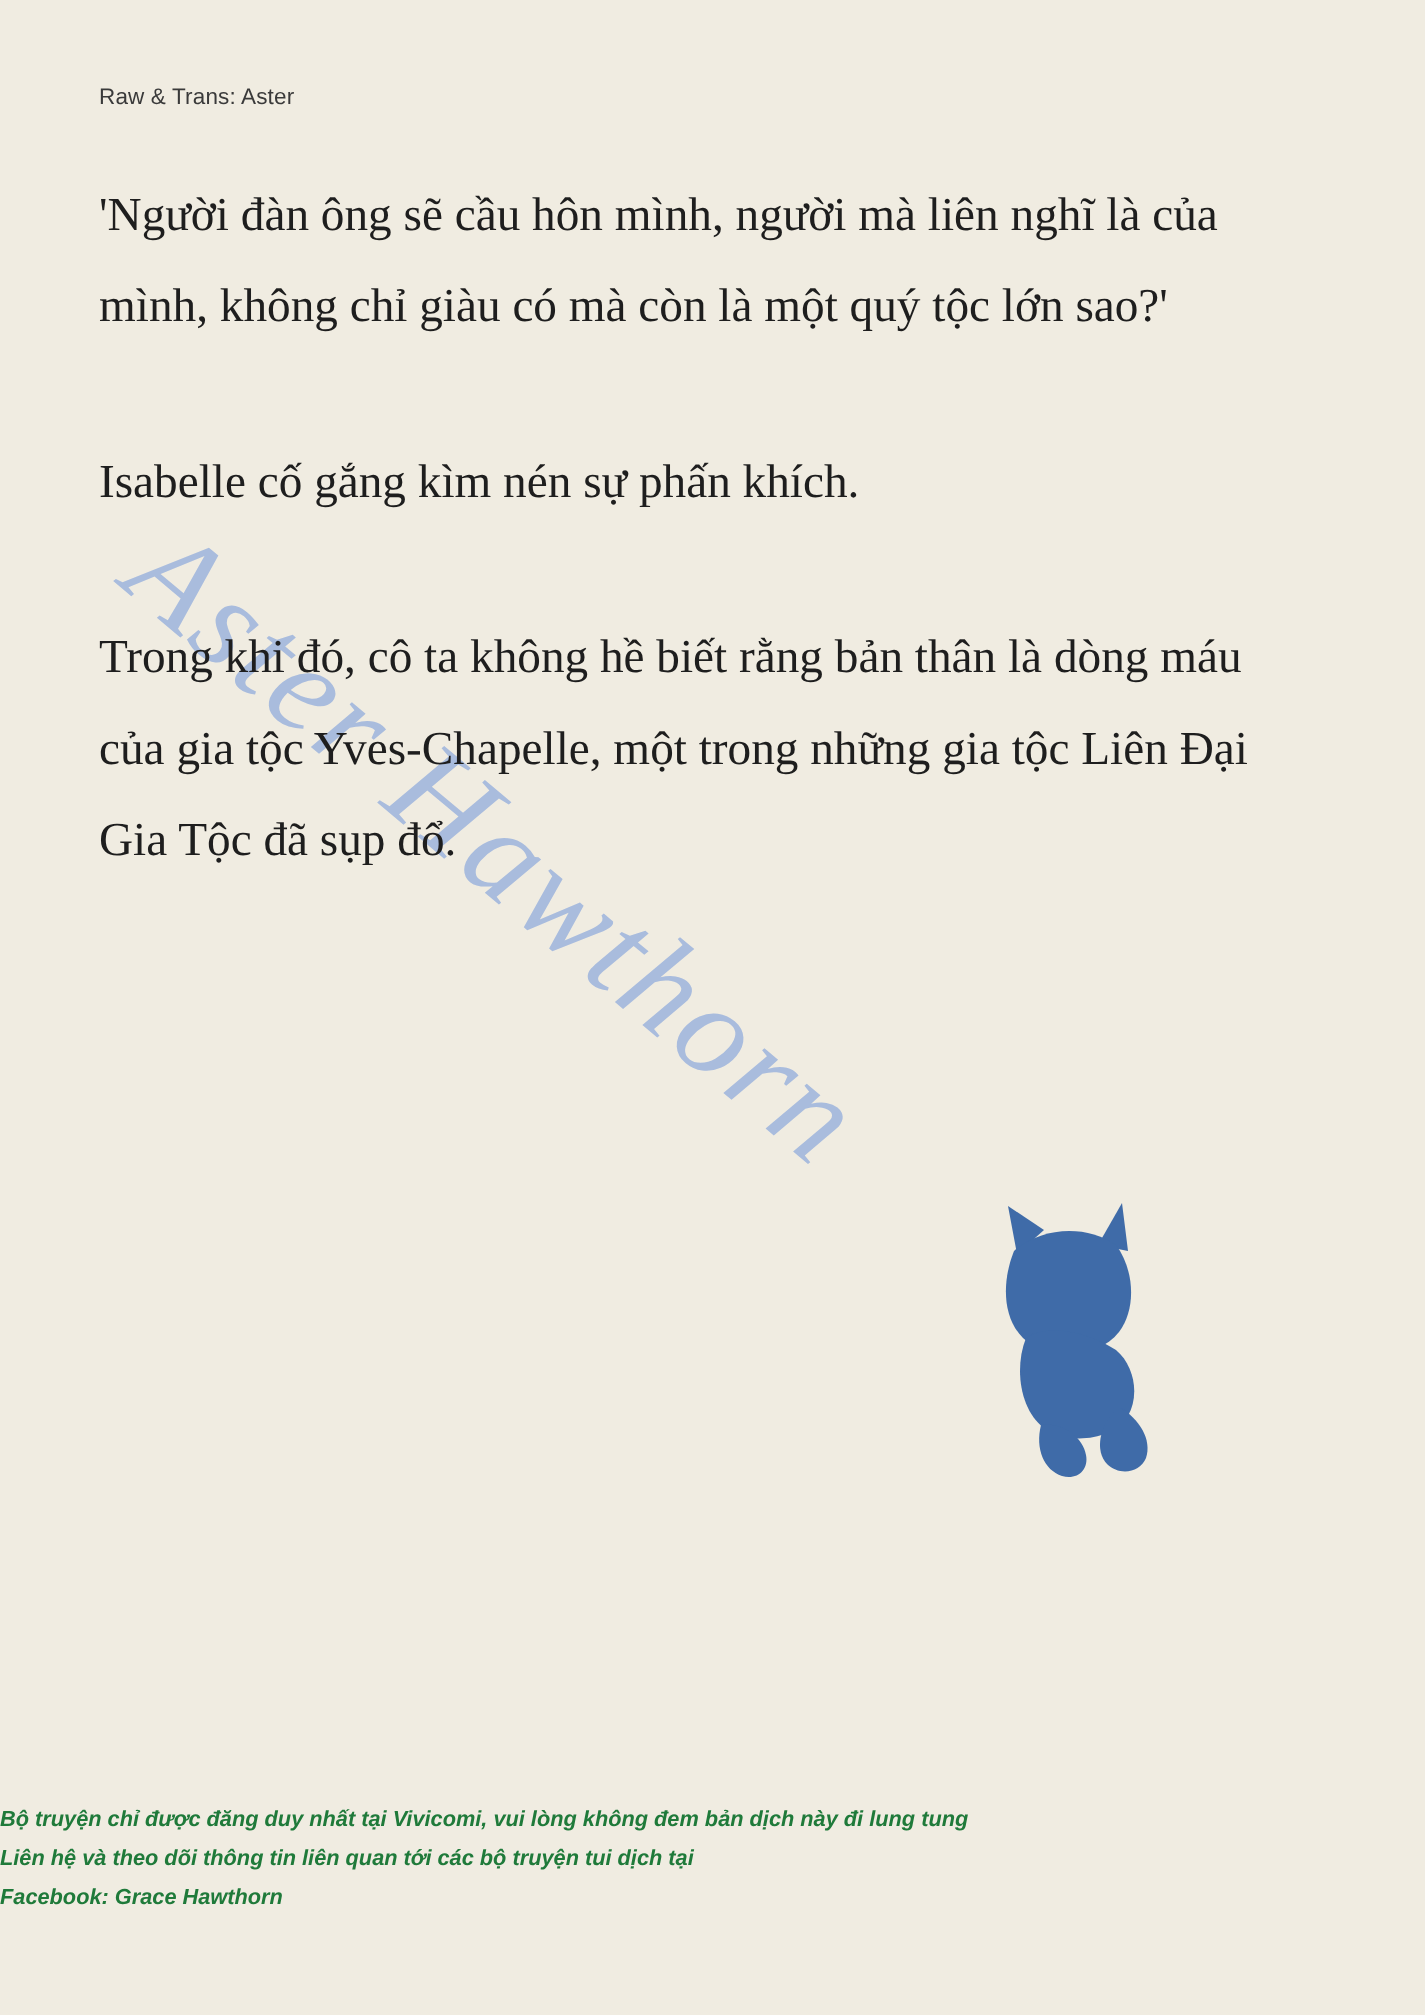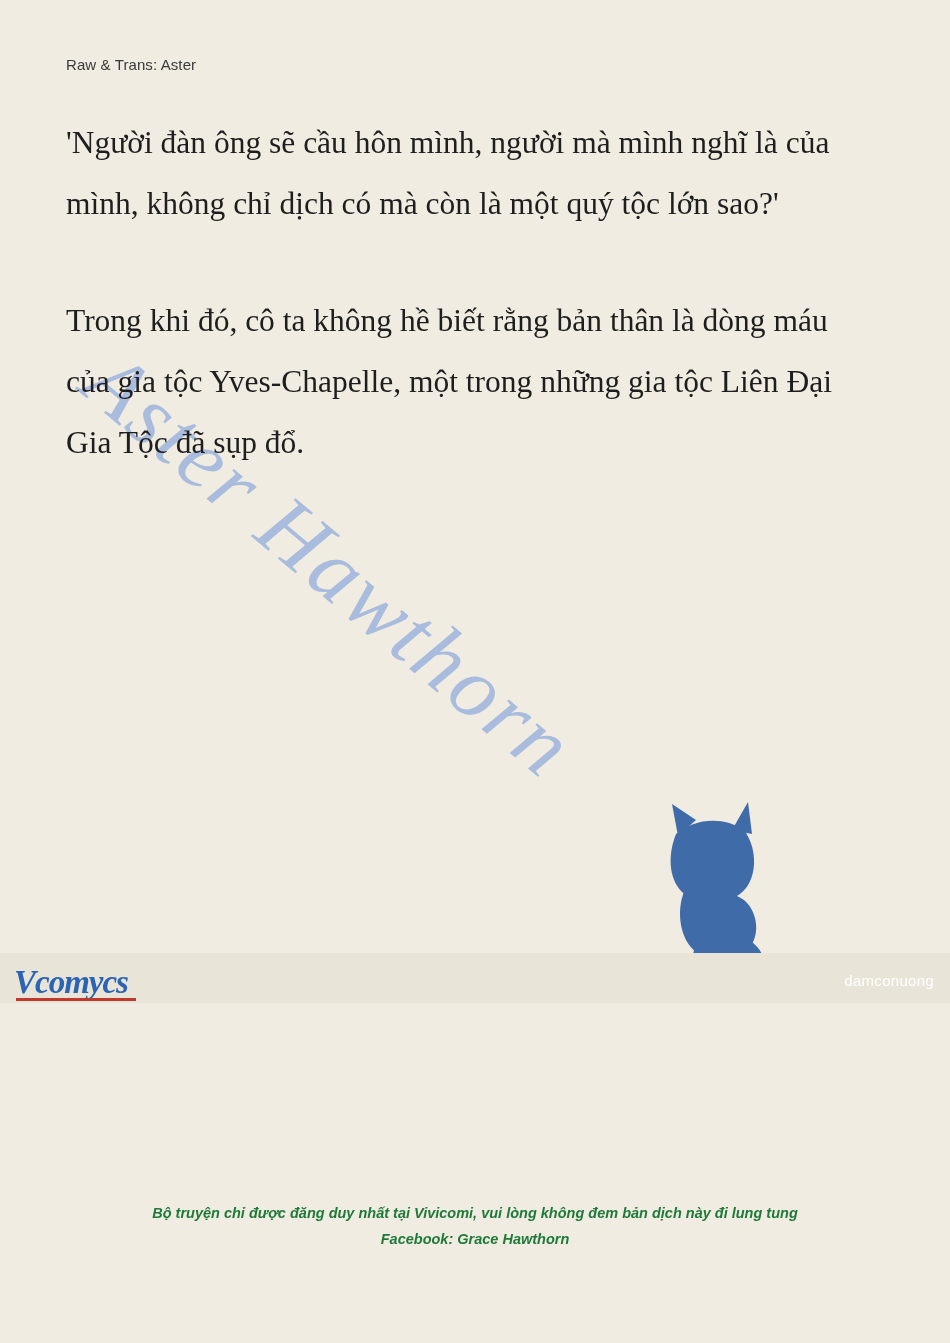--- a/index.html
+++ b/index.html
@@ -86,21 +86,20 @@
     z-index: 2;
     pointer-events: none;
   }
 
   
   .footer-notes {
     position: absolute;
     left: 0;
     right: 0;
     top: 1200px;
-    text-align: center;
     font-family: "Liberation Sans", sans-serif;
     font-weight: bold;
     font-style: italic;
     font-size: 14.5px;
     color: #1f7a3a;
     line-height: 26px;
     z-index: 3;
   }
   .footer-notes div { margin: 0; }
 
@@ -162,28 +161,25 @@
         <path d="M72 30 L88 2 L92 34 Z"></path>
         <path d="M16 34 C8 54 8 78 22 92 C38 108 72 106 86 88 C98 72 96 46 84 30 C64 16 34 18 16 34 Z"></path>
         <path d="M24 92 C16 112 20 140 36 152 C52 164 82 160 92 144 C100 130 96 110 84 100 C66 88 38 82 24 92 Z"></path>
         <path d="M86 138 C100 146 108 160 104 172 C100 182 86 184 78 176 C70 168 72 150 86 138 Z"></path>
         <path d="M34 150 C30 166 36 180 48 184 C58 187 66 180 64 170 C62 158 48 148 34 150 Z"></path>
       </g>
     </svg>
   </div>
 
   <div class="body-text">
-    <p class="para">'Người đàn ông sẽ cầu hôn mình, người mà mình nghĩ là của mình, không chỉ dịch có mà còn là một quý tộc lớn sao?'</p>
+    <p class="para">'Người đàn ông sẽ cầu hôn mình, người mà liên nghĩ là của mình, không chỉ giàu có mà còn là một quý tộc lớn sao?'</p>
+    <p class="para">Isabelle cố gắng kìm nén sự phấn khích.</p>
     <p class="para">Trong khi đó, cô ta không hề biết rằng bản thân là dòng máu của gia tộc Yves-Chapelle, một trong những gia tộc Liên Đại Gia Tộc đã sụp đổ.</p>
   </div>
 
   <div class="footer-notes">
     <div>Bộ truyện chỉ được đăng duy nhất tại Vivicomi, vui lòng không đem bản dịch này đi lung tung</div>
+    <div>Liên hệ và theo dõi thông tin liên quan tới các bộ truyện tui dịch tại</div>
     <div>Facebook: Grace Hawthorn</div>
   </div>
 
-  <div class="bottom-bar">
-    <div class="logo">Vcomycs</div>
-    <div class="logo-underline"></div>
-    <div class="bottom-right-tag">damconuong</div>
-  </div>
 
 </div>
 
 </body></html>

